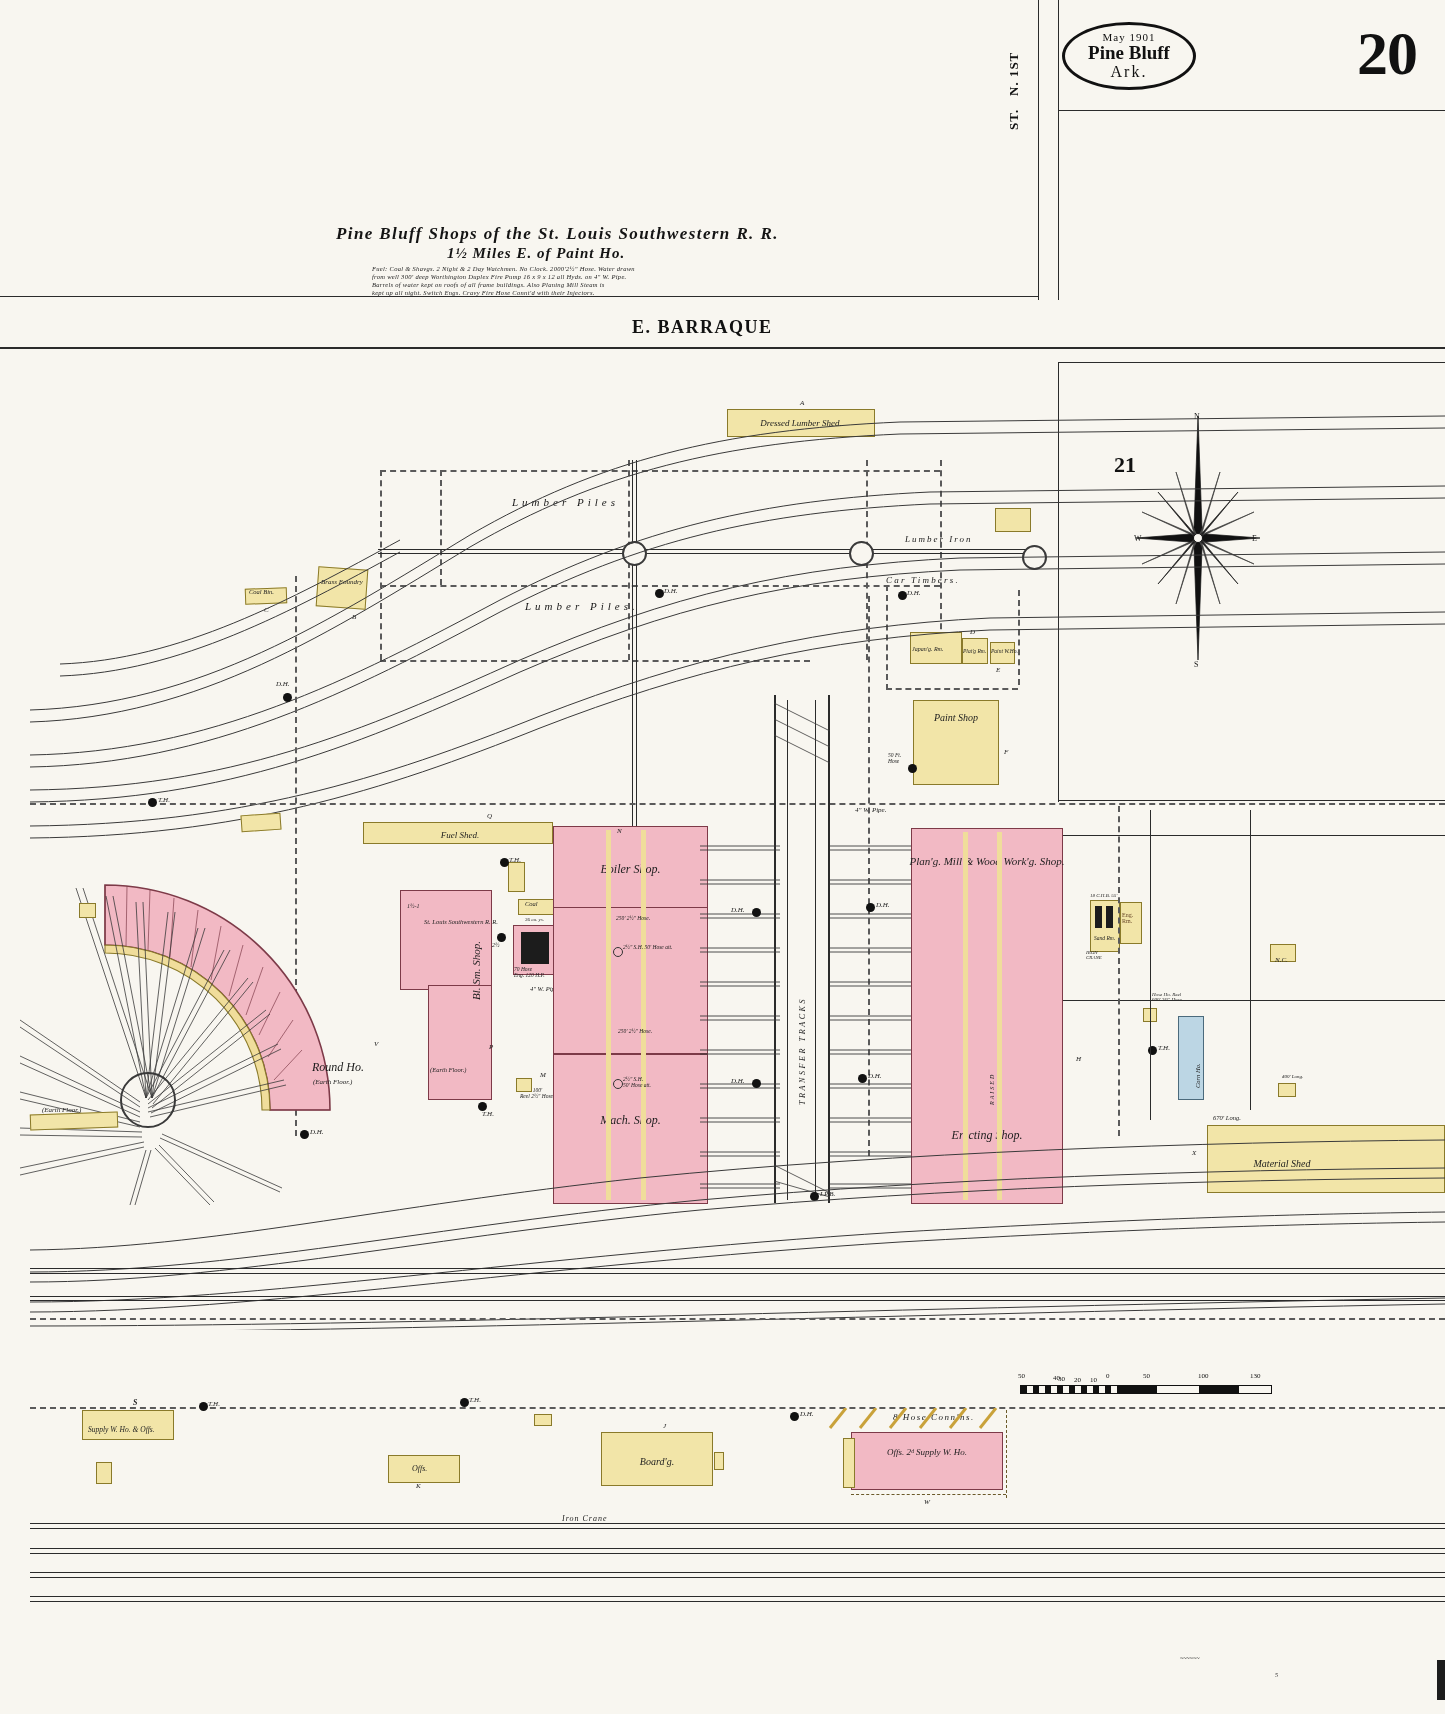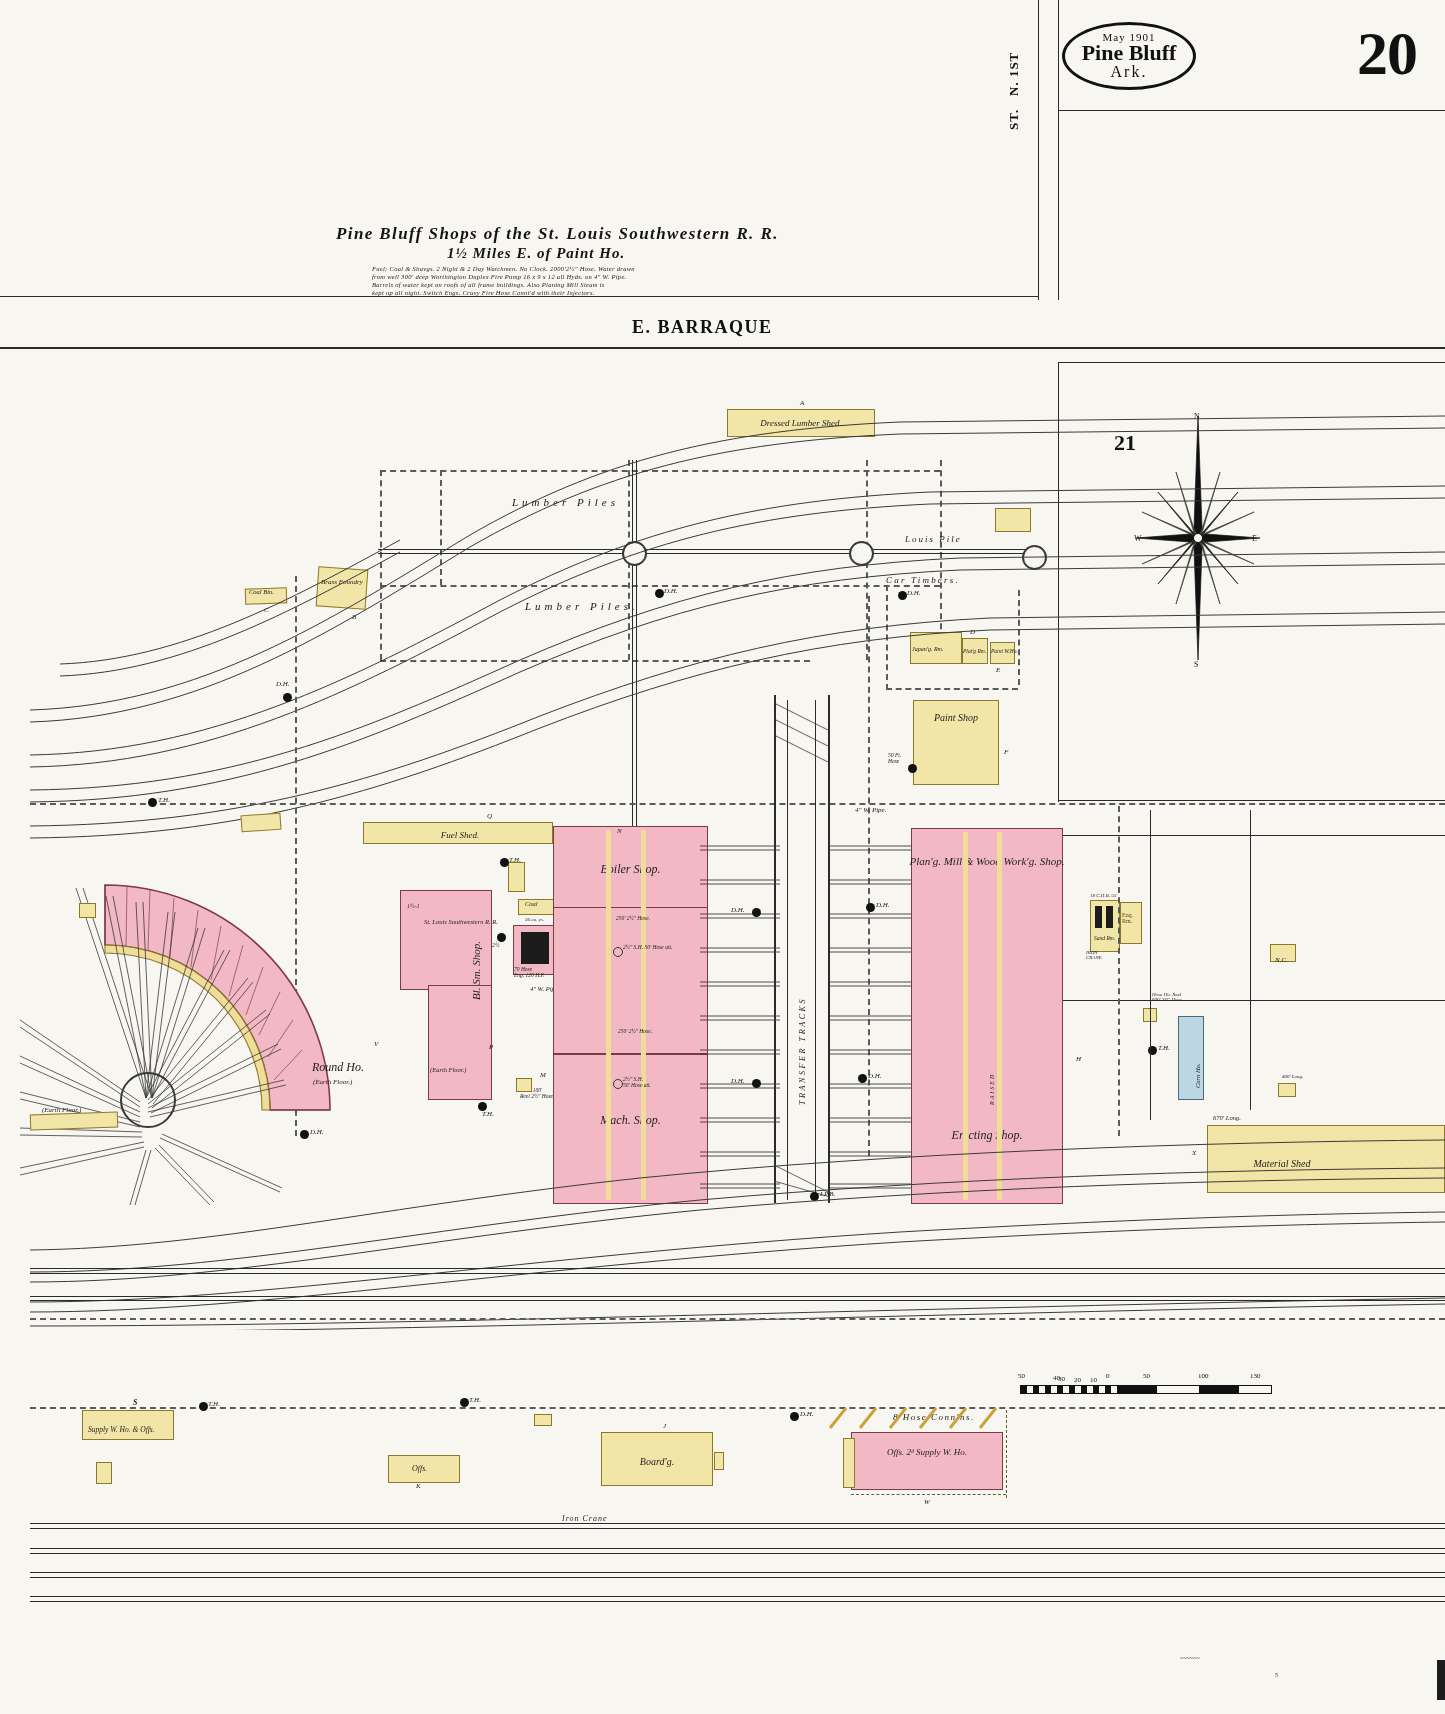--- a/index.html
+++ b/index.html
@@ -29,38 +29,38 @@
         font-size:7px;color:#222;white-space:nowrap;}
   .tinyb{position:absolute;font-family:"Liberation Serif",serif;
         font-size:6px;color:#6b4a2a;white-space:nowrap;}
 
   
   #pagenum{position:absolute;right:28px;top:18px;font-family:"Liberation Serif",serif;
      font-weight:bold;font-size:62px;color:#111;letter-spacing:-1px;}
   #stamp{position:absolute;left:1062px;top:22px;width:128px;height:62px;
      border:3px solid #111;border-radius:50%/50%;text-align:center;background:#f8f6f0;}
   #stamp .s1{font-family:"Liberation Serif",serif;font-size:11px;letter-spacing:1px;margin-top:6px;color:#111;}
-  #stamp .s2{font-family:"Liberation Serif",serif;font-weight:bold;font-size:22px;letter-spacing:0px;color:#111;line-height:20px;}
+  #stamp .s2{font-family:"Liberation Serif",serif;font-weight:bold;font-size:19px;letter-spacing:0px;color:#111;line-height:20px;}
   #stamp .s3{font-family:"Liberation Serif",serif;font-size:16px;letter-spacing:2px;color:#111;}
 
   #title1{position:absolute;left:336px;top:224px;font-family:"Liberation Serif",serif;
      font-style:italic;font-weight:bold;font-size:17px;letter-spacing:1.4px;color:#141414;}
   #title2{position:absolute;left:447px;top:245px;font-family:"Liberation Serif",serif;
      font-style:italic;font-weight:bold;font-size:15px;letter-spacing:1px;color:#141414;}
   .note{position:absolute;font-family:"Liberation Serif",serif;font-style:italic;
      font-size:6.5px;letter-spacing:.3px;color:#222;white-space:nowrap;}
   #barraque{position:absolute;left:632px;top:317px;font-family:"Liberation Serif",serif;
      font-weight:bold;font-size:18px;letter-spacing:1.5px;color:#111;}
   #nfirst{position:absolute;left:1006px;top:96px;font-family:"Liberation Serif",serif;
      font-weight:bold;font-size:13px;letter-spacing:1px;color:#111;
      transform:rotate(-90deg);transform-origin:left top;}
   #stlabel{position:absolute;left:1006px;top:130px;font-family:"Liberation Serif",serif;
      font-weight:bold;font-size:13px;letter-spacing:1px;color:#111;
      transform:rotate(-90deg);transform-origin:left top;}
-  #blk21{position:absolute;left:1114px;top:430px;font-family:"Liberation Serif",serif;
+  #blk21{position:absolute;left:1114px;top:452px;font-family:"Liberation Serif",serif;
      font-weight:bold;font-size:22px;color:#111;}
 
   
   #compass{position:absolute;left:1132px;top:408px;width:132px;height:268px;}
 
   
   #scalewrap{position:absolute;left:1010px;top:1352px;width:270px;height:62px;}
   .scnum{position:absolute;font-family:"Liberation Serif",serif;font-size:7px;color:#111;}
   #scalebar{position:absolute;left:10px;top:33px;width:250px;height:7px;border:1px solid #111;}
   #scalebar i{position:absolute;top:0;height:7px;background:#111;display:block;}
@@ -150,21 +150,21 @@
   <div class="dash" style="left:380px;top:585px;width:560px;"></div>
   <div class="dash" style="left:380px;top:660px;width:430px;"></div>
   <div class="dashv" style="left:380px;top:470px;height:190px;"></div>
   <div class="dashv" style="left:628px;top:460px;height:200px;"></div>
   <div class="dashv" style="left:866px;top:460px;height:200px;"></div>
   <div class="dashv" style="left:940px;top:460px;height:200px;"></div>
   <div class="dashv" style="left:440px;top:470px;height:115px;"></div>
 
   <div class="lbl" style="left:512px;top:496px;font-size:11px;letter-spacing:4px;">Lumber        Piles</div>
   <div class="lbl" style="left:525px;top:600px;font-size:11px;letter-spacing:4px;">Lumber        Piles.</div>
-  <div class="lbl" style="left:905px;top:534px;font-size:9px;letter-spacing:2px;">Louis   Pile</div>
+  <div class="lbl" style="left:905px;top:534px;font-size:9px;letter-spacing:2px;">Lumber   Iron</div>
   <div class="lbl" style="left:886px;top:575px;font-size:9px;letter-spacing:2.2px;">Car Timbers.</div>
 
   <div class="ln hline" style="left:378px;top:549px;width:660px;"></div>
   <div class="ln hline" style="left:378px;top:553px;width:660px;"></div>
   <div class="ln vline" style="left:632px;top:460px;height:372px;"></div>
   <div class="ln vline" style="left:636px;top:460px;height:372px;"></div>
   <div class="trackc" style="left:622px;top:541px;width:21px;height:21px;border-width:2px;background:#f8f6f0;"></div>
   <div class="trackc" style="left:849px;top:541px;width:21px;height:21px;border-width:2px;background:#f8f6f0;"></div>
   <div class="trackc" style="left:1022px;top:545px;width:21px;height:21px;border-width:2px;background:#f8f6f0;"></div>
 

